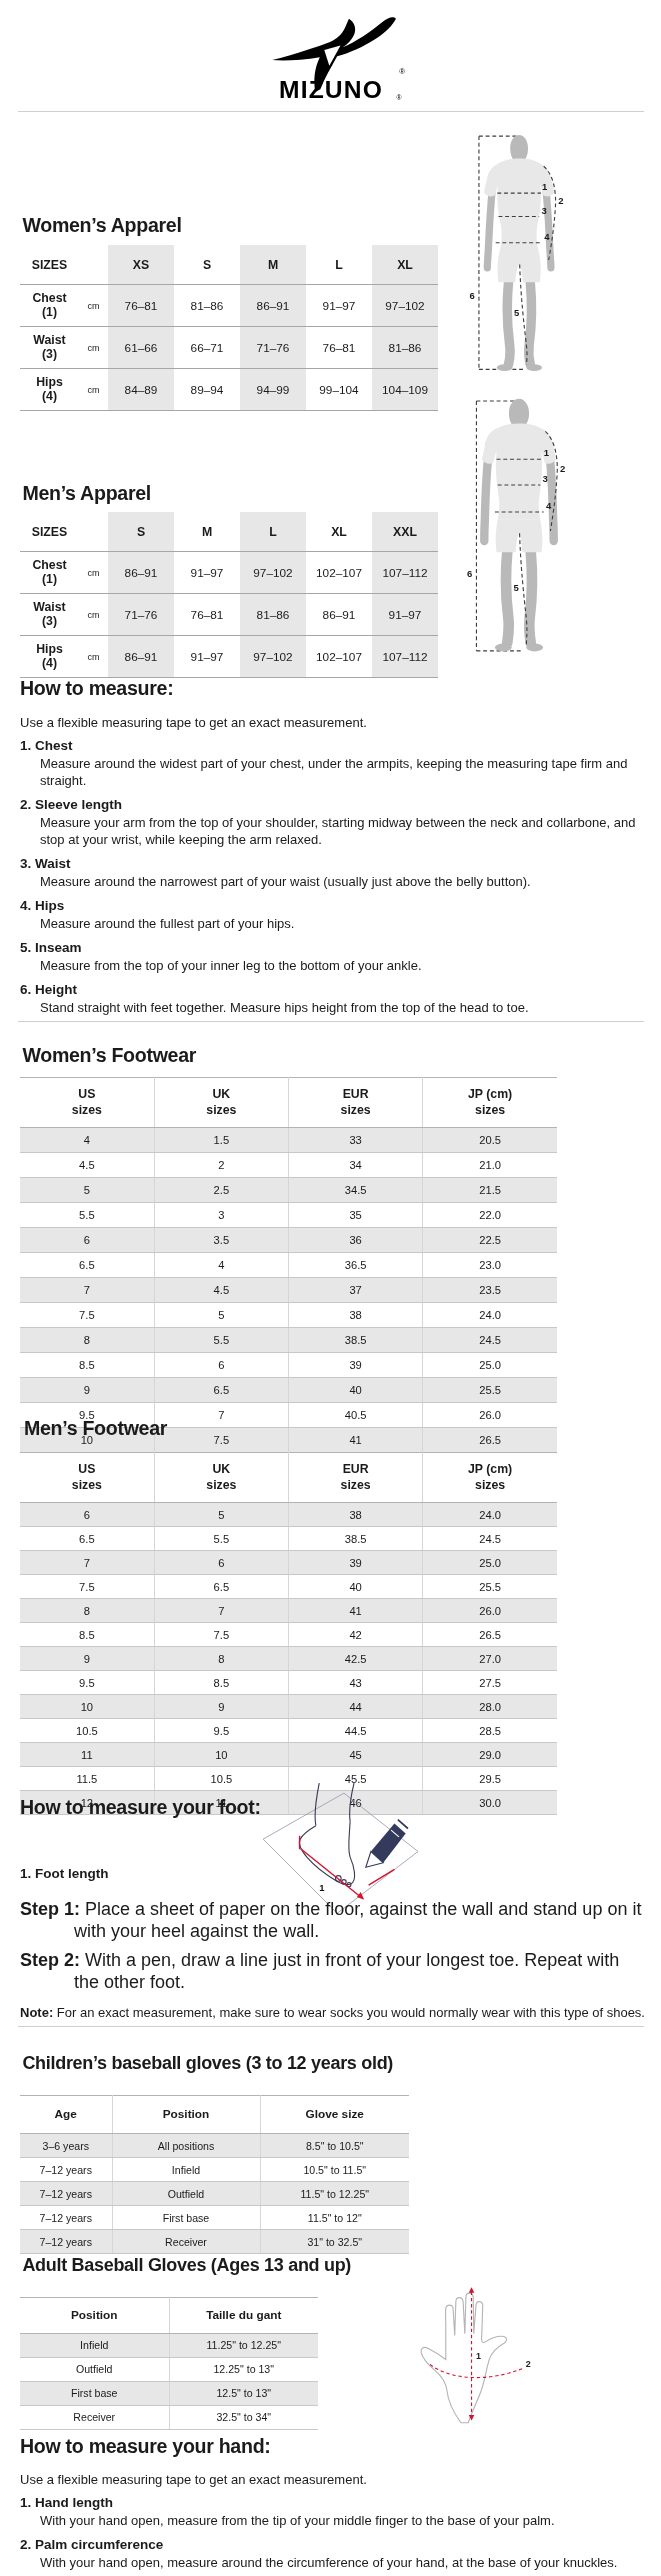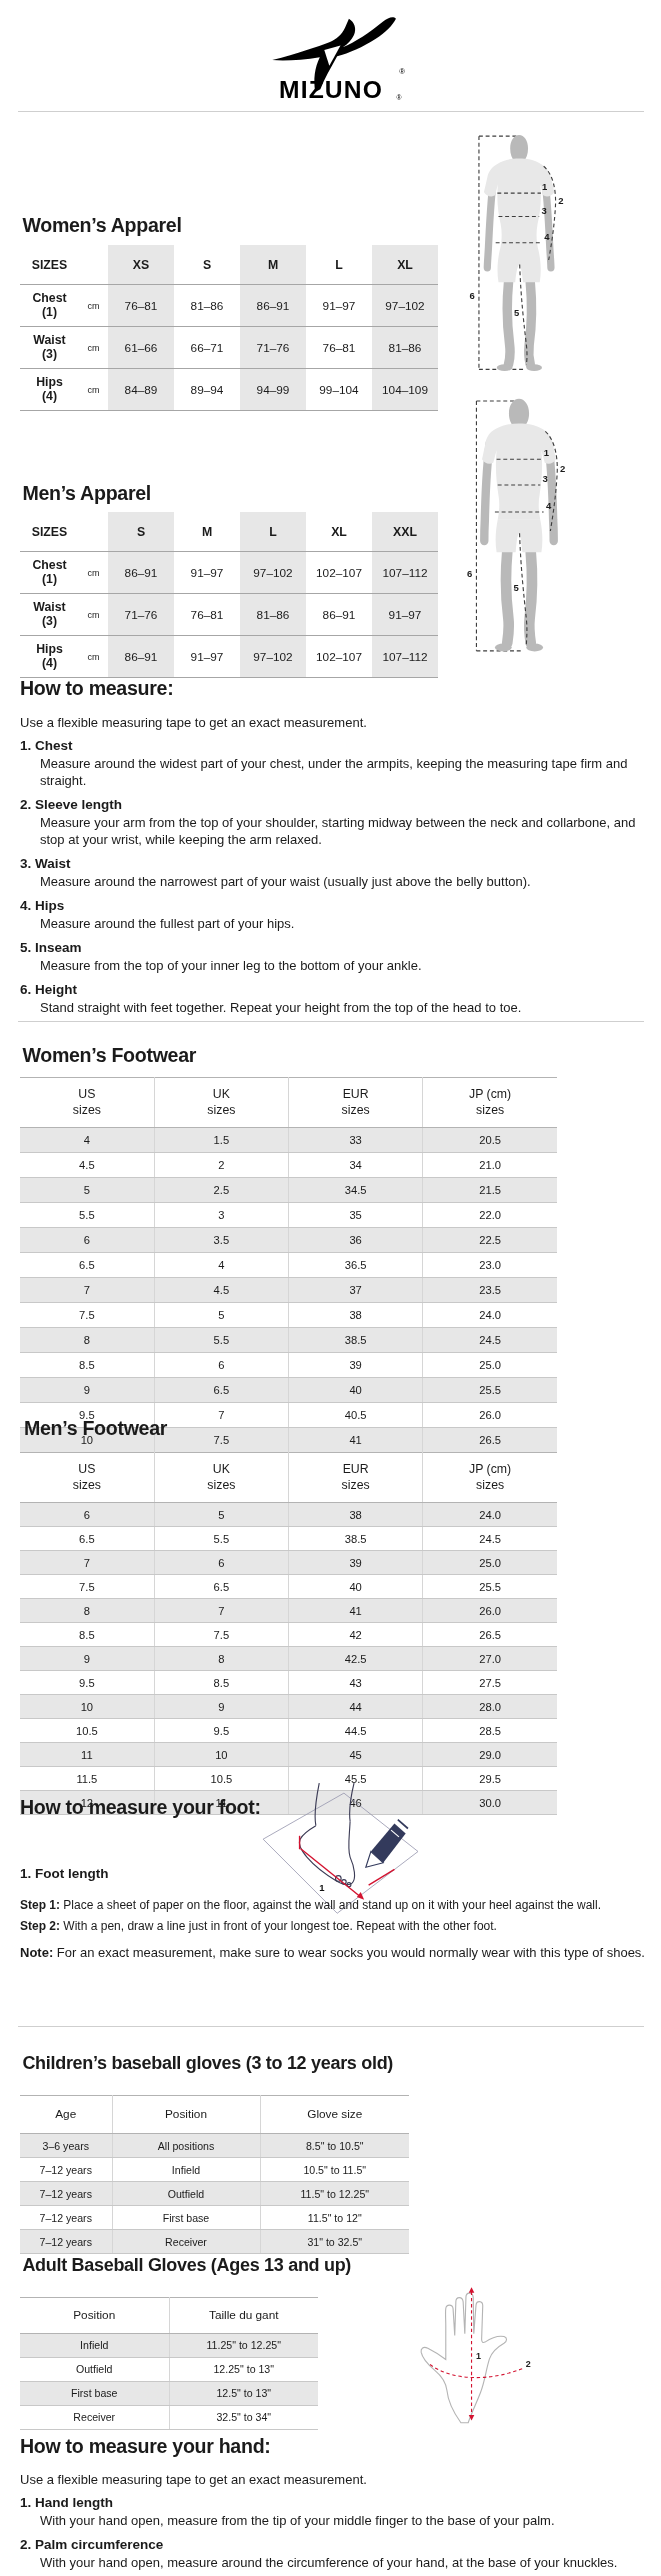--- a/index.html
+++ b/index.html
@@ -20,36 +20,36 @@
   .apparel{width:417px;}
   .apparel th{height:37px;font-size:12.3px;font-weight:700;text-align:center;vertical-align:middle;border-bottom:1.1px solid #a6a6a6;white-space:pre-line;}
   .apparel td{height:39px;font-size:11.8px;text-align:center;vertical-align:middle;border-bottom:1.1px solid #a6a6a6;}
   .apparel td:first-child{font-weight:700;font-size:12.3px;white-space:pre-line;line-height:1.12;}
   .apparel td:nth-child(2){font-size:9px;}
   .apparel th:nth-child(3),.apparel td:nth-child(3),
   .apparel th:nth-child(5),.apparel td:nth-child(5),
   .apparel th:nth-child(7),.apparel td:nth-child(7){background:#e7e7e7;}
   
   .sizing{border-top:1.1px solid #b3b3b3;}
-  .sizing th{font-weight:400;text-align:center;vertical-align:middle;white-space:pre-line;line-height:1.3;border-bottom:1.1px solid #b3b3b3;background:#fff;}
+  .sizing th{font-weight:700;text-align:center;vertical-align:middle;white-space:pre-line;line-height:1.3;border-bottom:1.1px solid #b3b3b3;background:#fff;}
   .sizing td{text-align:center;vertical-align:middle;border-bottom:0.6px solid #c8c8c8;}
   .sizing th + th,.sizing td + td{border-left:0.6px solid #d6d6d6;}
   .sizing tbody tr:nth-child(odd) td{background:#e7e7e7;}
   .footwear{width:537px;}
   .footwear th{height:47px;font-size:12.3px;}
   .footwear td{height:22px;font-size:11.2px;}
   .footwear-m td{height:21px;}
   .gloves-c{width:389px;}
   .gloves-c th{height:35px;font-size:11.8px;}
   .gloves-c td{height:21px;font-size:10.6px;}
   .gloves-a{width:297px;}
   .gloves-a th{height:32.5px;font-size:11.8px;}
   .gloves-a td{height:21px;font-size:10.6px;}
   
-  .step{font-size:12px;line-height:14px;margin:0 0 7.3px 0;padding-left:54px;text-indent:-54px;}
+  .step{font-size:18px;line-height:22px;margin:0 0 7.3px 0;padding-left:54px;text-indent:-54px;}
   .step b{font-weight:700;}
   .note{font-size:13px;line-height:17px;margin:11.2px 0 0 0;padding-left:39px;text-indent:-39px;}
   svg text{font-family:"Liberation Sans", sans-serif;}
   .diag-label{font-size:17px;font-weight:700;fill:#1b1b1b;}
 </style>
 </head>
 <body>
 
 <div class="abs" style="left:233px;top:13.5px;width:196px;height:90px;">
   <svg width="196" height="90" viewBox="0 0 350 160">
@@ -261,21 +261,21 @@
   <p class="item-d">Measure around the widest part of your chest, under the armpits, keeping the measuring tape firm and straight.</p>
   <p class="item-h">2. Sleeve length</p>
   <p class="item-d">Measure your arm from the top of your shoulder, starting midway between the neck and collarbone, and stop at your wrist, while keeping the arm relaxed.</p>
   <p class="item-h">3. Waist</p>
   <p class="item-d">Measure around the narrowest part of your waist (usually just above the belly button).</p>
   <p class="item-h">4. Hips</p>
   <p class="item-d">Measure around the fullest part of your hips.</p>
   <p class="item-h">5. Inseam</p>
   <p class="item-d">Measure from the top of your inner leg to the bottom of your ankle.</p>
   <p class="item-h">6. Height</p>
-  <p class="item-d">Stand straight with feet together. Repeat your height from the top of the head to toe.</p>
+  <p class="item-d">Stand straight with feet together. Measure hips height from the top of the head to toe.</p>
 </div>
 
 <div class="divider" style="top:1021px;"></div>
 
 <h2 class="h-section abs" style="left:22.4px;top:1044px;">Women’s Footwear</h2>
 <table class="sizing footwear abs" style="left:20px;top:1077px;">
   <thead>
       <tr>
         <th>US
 sizes</th>

